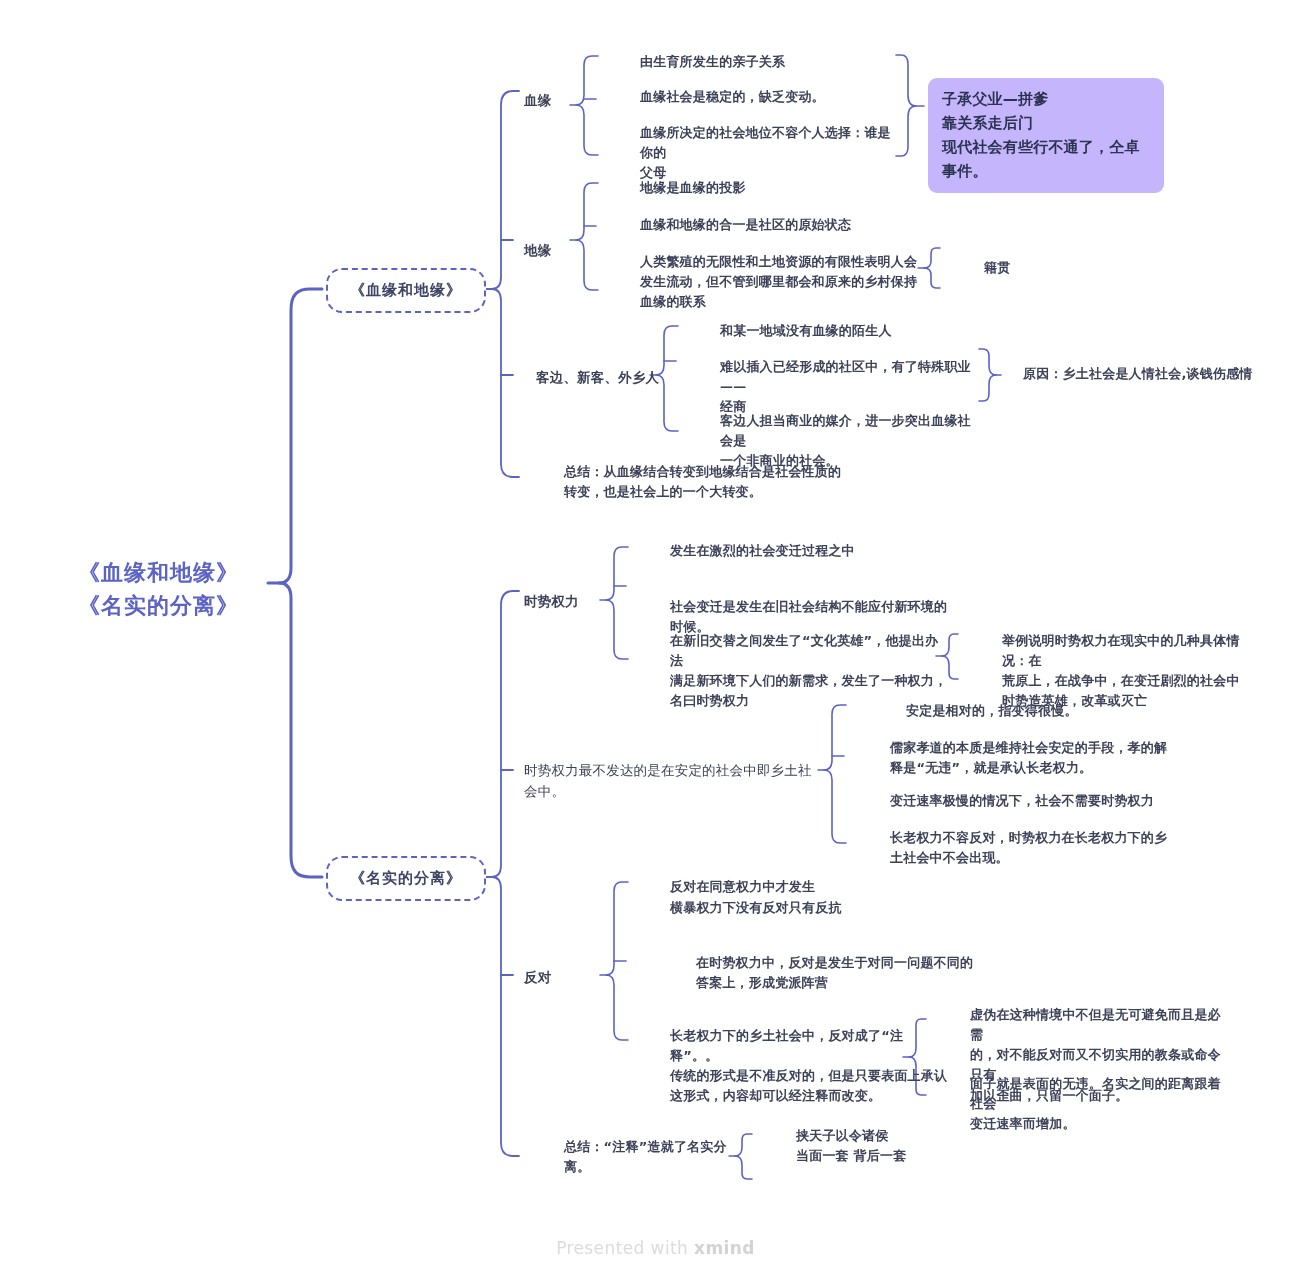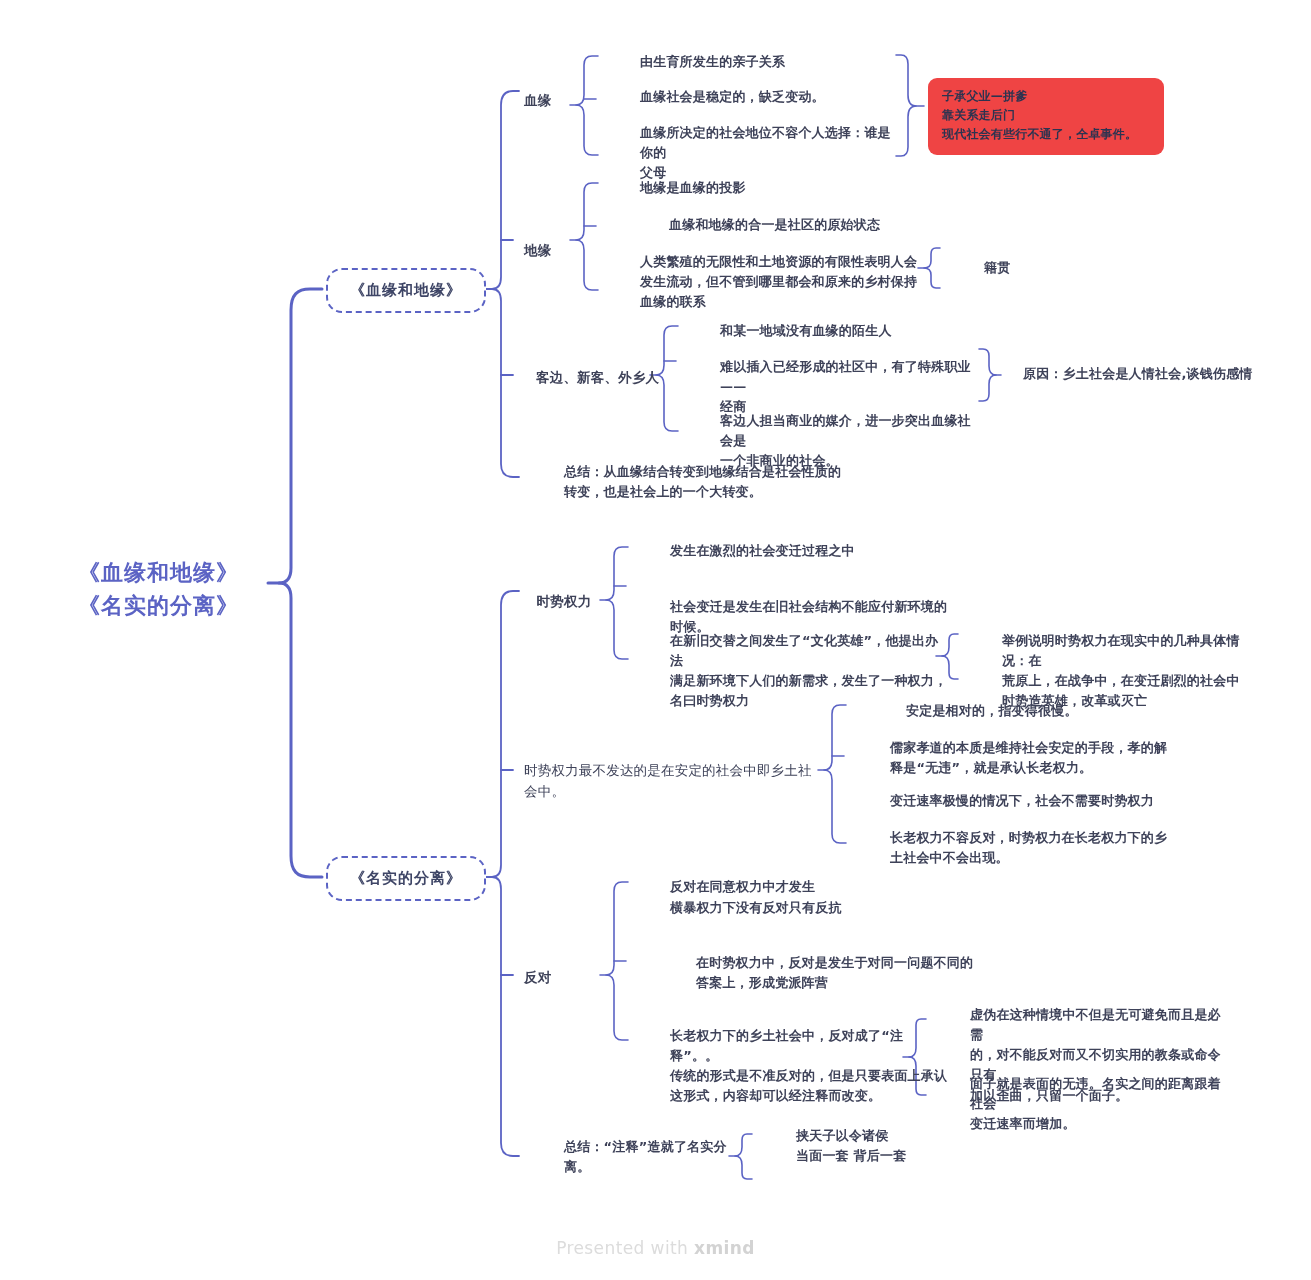--- a/index.html
+++ b/index.html
@@ -69,24 +69,24 @@
   
   .leaf {
     font-size: 13px;
     font-weight: 700;
     color: #3e4259;
     padding-left: 40px;
   }
 
   
   .callout {
-    background: #ef4444;
+    background: #c4b5fd;
     border-radius: 9px;
     padding: 9px 14px 10px 14px;
-    font-size: 12px;
+    font-size: 15px;
     font-weight: 700;
     color: #2c3350;
     line-height: 1.6;
   }
 
   
   .footer {
     position: absolute;
     left: 0; right: 0;
     bottom: 22px;
@@ -286,41 +286,41 @@
   <div class="node leaf" style="left:600px; top:123px; width:300px;">血缘所决定的社会地位不容个人选择：谁是你的
 父母</div>
 
   <div class="node callout" style="left:928px; top:78px; width:236px;">子承父业—拼爹
 靠关系走后门
 现代社会有些行不通了，仝卓事件。</div>
 
   <div class="node cat" style="left:524px; top:240px; width:60px;">地缘</div>
 
   <div class="node leaf" style="left:600px; top:178px; width:300px;">地缘是血缘的投影</div>
-  <div class="node leaf" style="left:600px; top:215px; width:320px;margin-left:29px;">血缘和地缘的合一是社区的原始状态</div>
+  <div class="node leaf" style="left:600px; top:215px; width:320px;">血缘和地缘的合一是社区的原始状态</div>
   <div class="node leaf" style="left:600px; top:252px; width:320px;">人类繁殖的无限性和土地资源的有限性表明人会
 发生流动，但不管到哪里都会和原来的乡村保持
 血缘的联系</div>
 
   <div class="node leaf" style="left:944px; top:258px; width:90px;">籍贯</div>
 
   <div class="node cat" style="left:536px; top:367px; width:130px;">客边、新客、外乡人</div>
 
   <div class="node leaf" style="left:680px; top:321px; width:300px;">和某一地域没有血缘的陌生人</div>
   <div class="node leaf" style="left:680px; top:357px; width:300px;">难以插入已经形成的社区中，有了特殊职业——
 经商</div>
   <div class="node leaf" style="left:680px; top:411px; width:300px;">客边人担当商业的媒介，进一步突出血缘社会是
 一个非商业的社会。</div>
 
   <div class="node leaf" style="left:983px; top:364px; width:300px;">原因：乡土社会是人情社会,谈钱伤感情</div>
 
   <div class="node leaf" style="left:524px; top:462px; width:320px;">总结：从血缘结合转变到地缘结合是社会性质的
 转变，也是社会上的一个大转变。</div>
 
-  <div class="node cat" style="left:524px; top:591px; width:80px;text-align:center;">时势权力</div>
+  <div class="node cat" style="left:524px; top:591px; width:80px;">时势权力</div>
 
   <div class="node leaf" style="left:630px; top:541px; width:320px;">发生在激烈的社会变迁过程之中</div>
   <div class="node leaf" style="left:630px; top:577px; width:320px;margin-top:20px;">社会变迁是发生在旧社会结构不能应付新环境的
 时候。</div>
   <div class="node leaf" style="left:630px; top:631px; width:320px;">在新旧交替之间发生了“文化英雄”，他提出办法
 满足新环境下人们的新需求，发生了一种权力，
 名曰时势权力</div>
 
   <div class="node leaf" style="left:962px; top:631px; width:300px;">举例说明时势权力在现实中的几种具体情况：在
 荒原上，在战争中，在变迁剧烈的社会中

